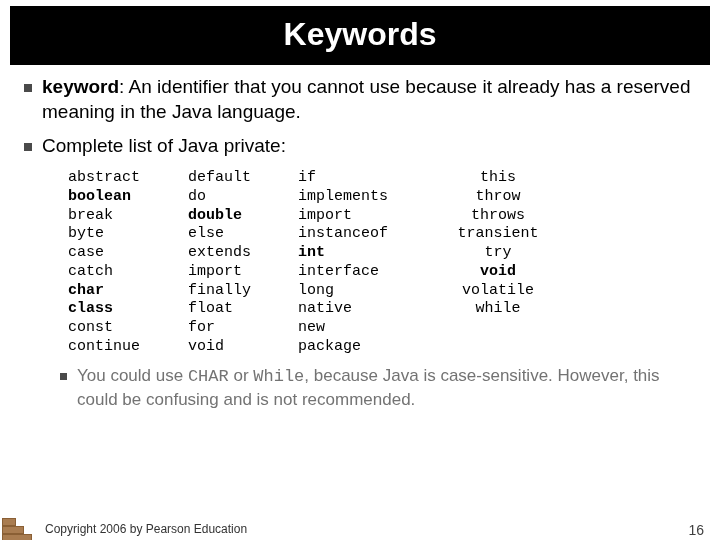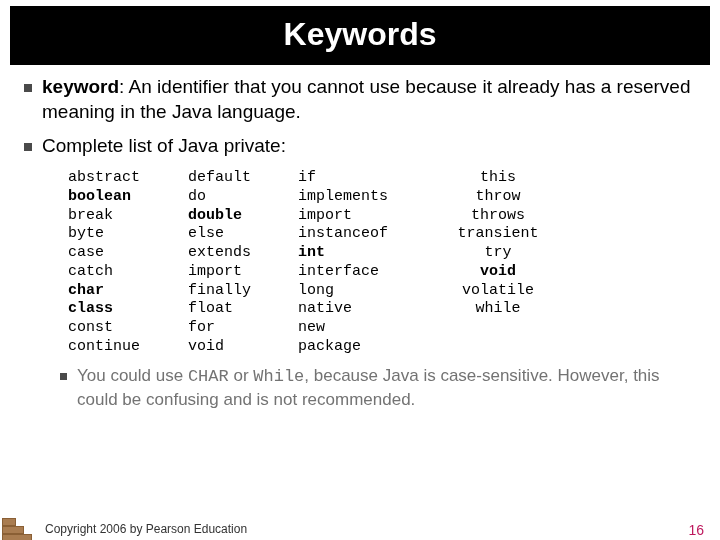--- a/index.html
+++ b/index.html
@@ -92,21 +92,21 @@
     bottom: 10px;
     left: 45px;
     font-size: 12px;
     color: #333;
   }
   .footer-right {
     position: absolute;
     bottom: 8px;
     right: 16px;
     font-size: 14px;
-    color: #be185d;
+    color: #404040;
   }
   .deco {
     position: absolute;
     left: 2px;
     bottom: 4px;
     width: 30px;
     height: 26px;
   }
   .step {
     position: absolute;

